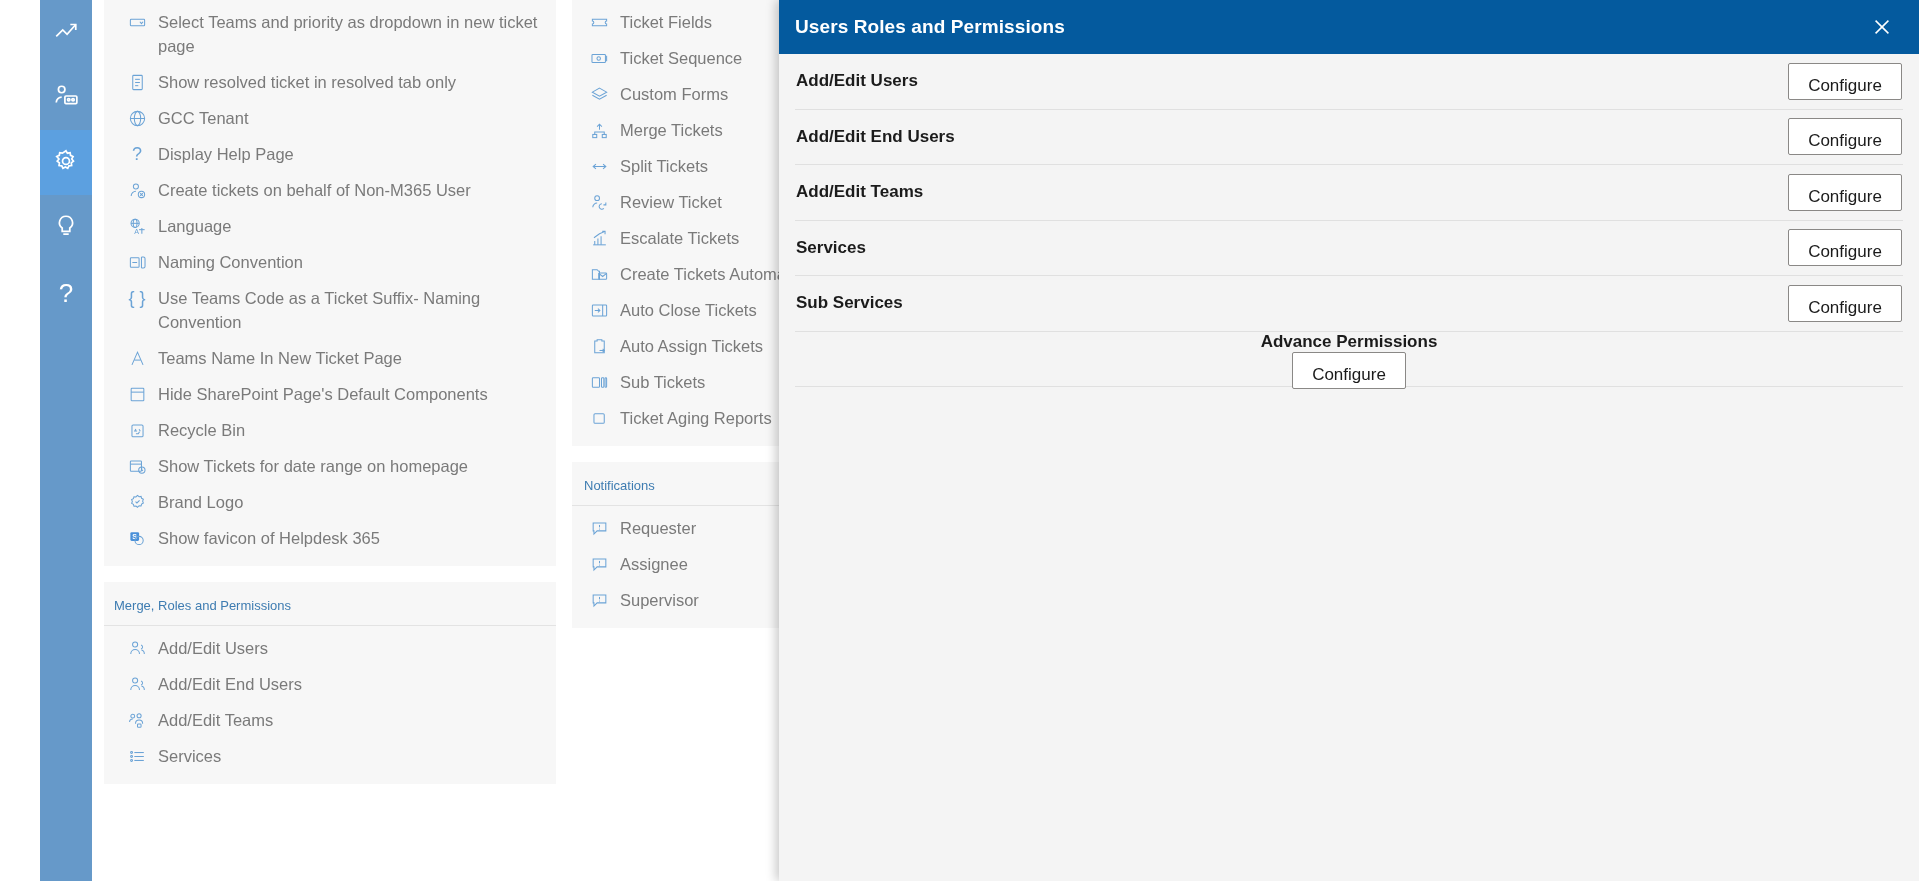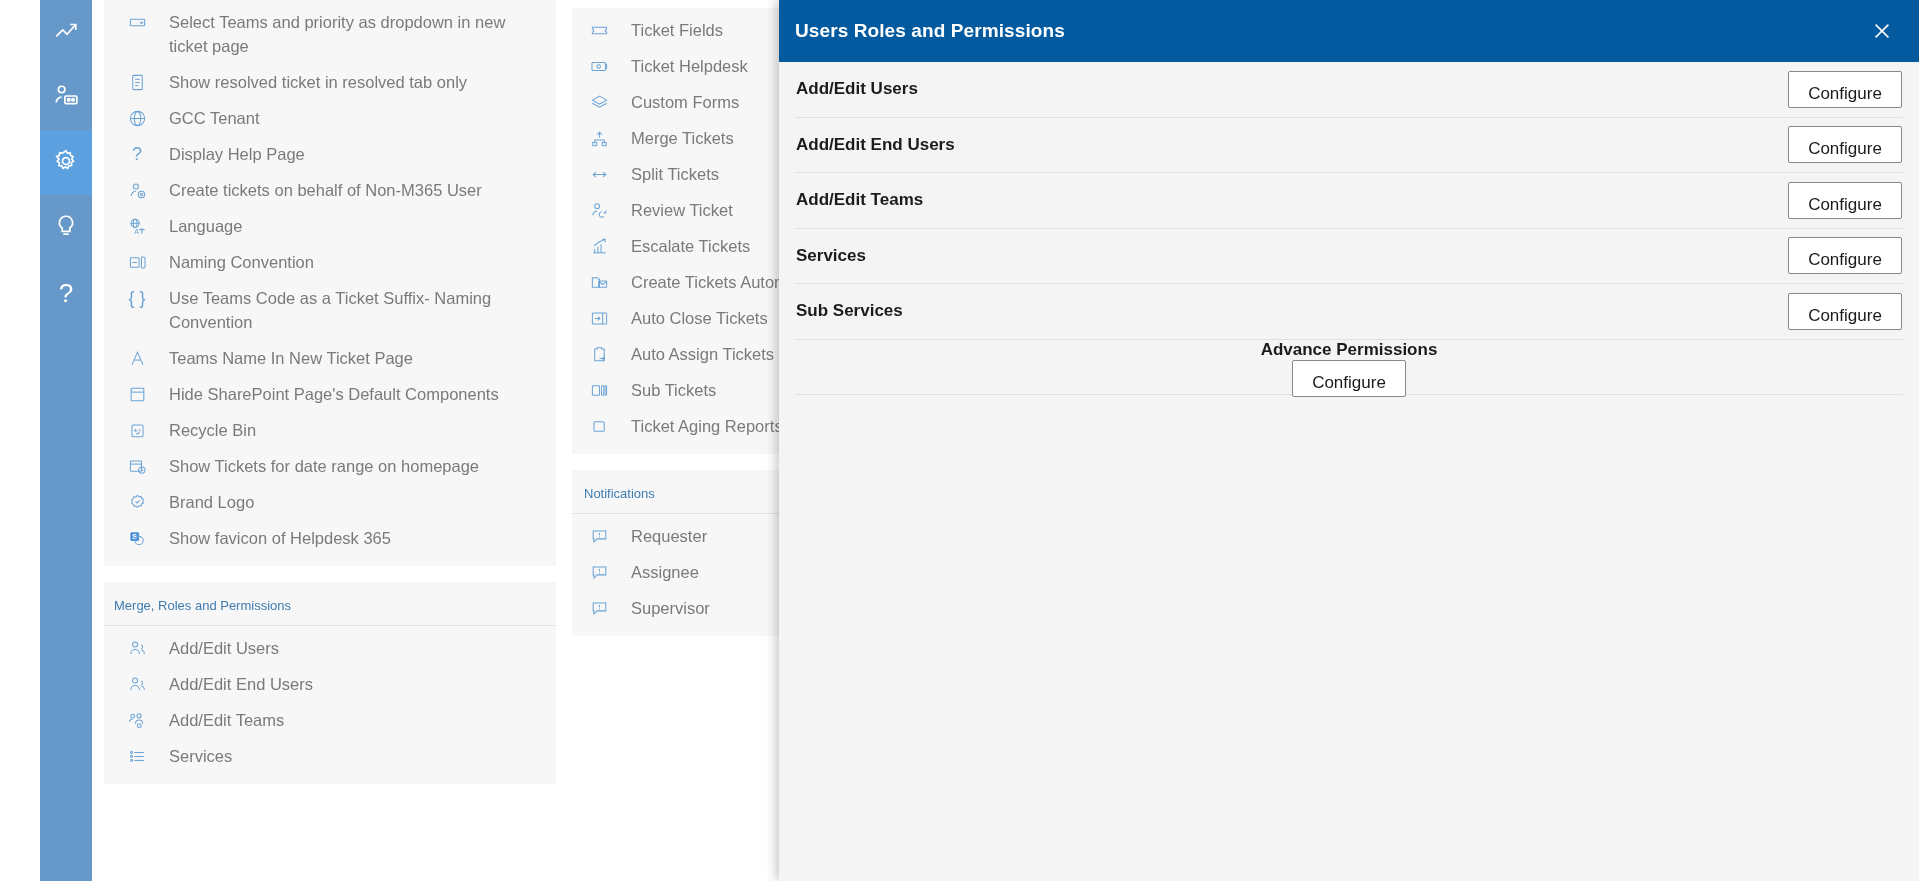--- a/index.html
+++ b/index.html
@@ -19,34 +19,34 @@
   .rail-item {
     width: 52px; height: 65px; display: flex; align-items: center; justify-content: center;
   }
   .rail-item.active { background: #5ca0e0; }
   .rail-item svg { width: 26px; height: 26px; stroke: #ffffff; fill: none; stroke-width: 1.6; }
   .rail-item .glyph { color: #ffffff; font-size: 26px; line-height: 1; font-family: "Liberation Sans", sans-serif; }
 
   
   .col { position: absolute; top: 0; }
   #col1 { left: 104px; width: 452px; }
-  #col2 { left: 572px; width: 218px; margin-top: 8px; }
+  #col2 { left: 572px; width: 218px; }
 
   .card { background: #f7f7f7; }
   .card + .card { margin-top: 16px; }
 
   .card-title {
     color: #3e7cb1; font-size: 13px; font-weight: 400;
     padding: 16px 10px 12px 10px; border-bottom: 1px solid #e3e3e3;
   }
   #col2 .card-title { padding-left: 12px; }
 
   .opt-list { padding: 4px 0 10px 0; }
   .opt {
-    display: flex; align-items: flex-start; gap: 21px;
+    display: flex; align-items: flex-start; gap: 10px;
     padding: 6px 10px 6px 22px; cursor: pointer;
   }
   .opt .ic {
     flex: 0 0 22px; width: 22px; height: 22px;
     display: flex; align-items: center; justify-content: center;
     margin-top: 1px;
   }
   .opt .ic svg { width: 19px; height: 19px; stroke: #6ba3d6; fill: none; stroke-width: 1.3; }
   .opt .ic .g { color: #6ba3d6; font-size: 18px; line-height: 18px; font-family: "Liberation Sans", sans-serif; }
   .opt .lbl {
@@ -58,21 +58,21 @@
 
   
   #col1 .card.scrolled { padding-top: 0; }
 
   
   .modal {
     position: absolute; left: 779px; top: 0; width: 1140px; height: 881px;
     background: #f4f4f4; box-shadow: -3px 0 10px rgba(0,0,0,0.22);
   }
   .modal-head {
-    height: 62px; background: #045a9e; display: flex; align-items: center;
+    height: 54px; background: #045a9e; display: flex; align-items: center;
     justify-content: space-between; padding: 0 20px 0 16px;
   }
   .modal-title { color: #ffffff; font-size: 19px; font-weight: 700; letter-spacing: .1px; }
   .modal-close {
     width: 34px; height: 34px; display: flex; align-items: center; justify-content: center;
     cursor: pointer;
   }
   .modal-close svg { width: 22px; height: 22px; stroke: #ffffff; stroke-width: 1.7; fill: none; }
 
   .modal-body { padding: 0 16px; }
@@ -367,21 +367,21 @@
         </div>
 
         <div class="opt">
           <span class="ic">
             <svg viewBox="0 0 24 24">
                 <rect x="2.5" y="7" width="17" height="10" rx="1"></rect>
                 <circle cx="11" cy="12" r="2.2"></circle>
                 <line x1="21" y1="8.5" x2="21" y2="15.5"></line>
               </svg>
           </span>
-          <span class="lbl">Ticket Helpdesk</span>
+          <span class="lbl">Ticket Sequence</span>
         </div>
 
         <div class="opt">
           <span class="ic">
             <svg viewBox="0 0 24 24">
                 <polygon points="12,4 21,9 12,14 3,9"></polygon>
                 <polyline points="3,13 12,18 21,13"></polyline>
               </svg>
           </span>
           <span class="lbl">Custom Forms</span>

